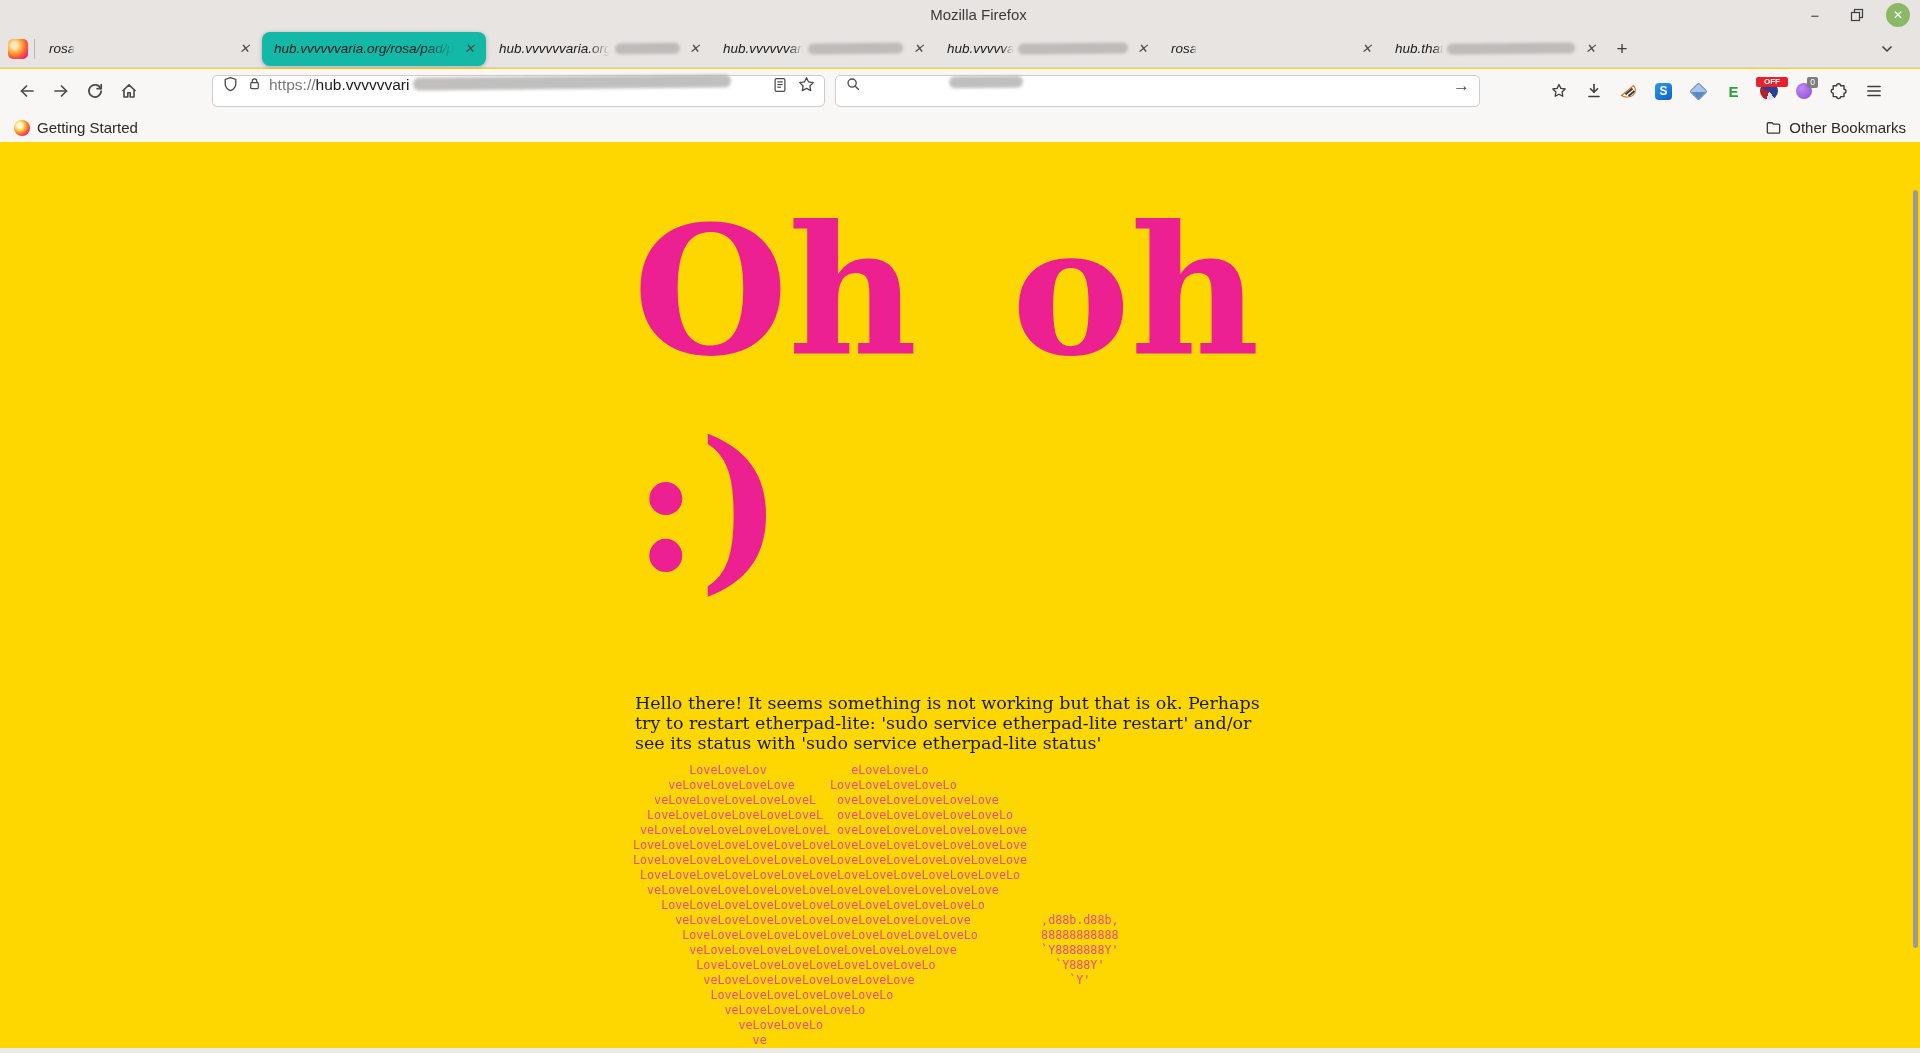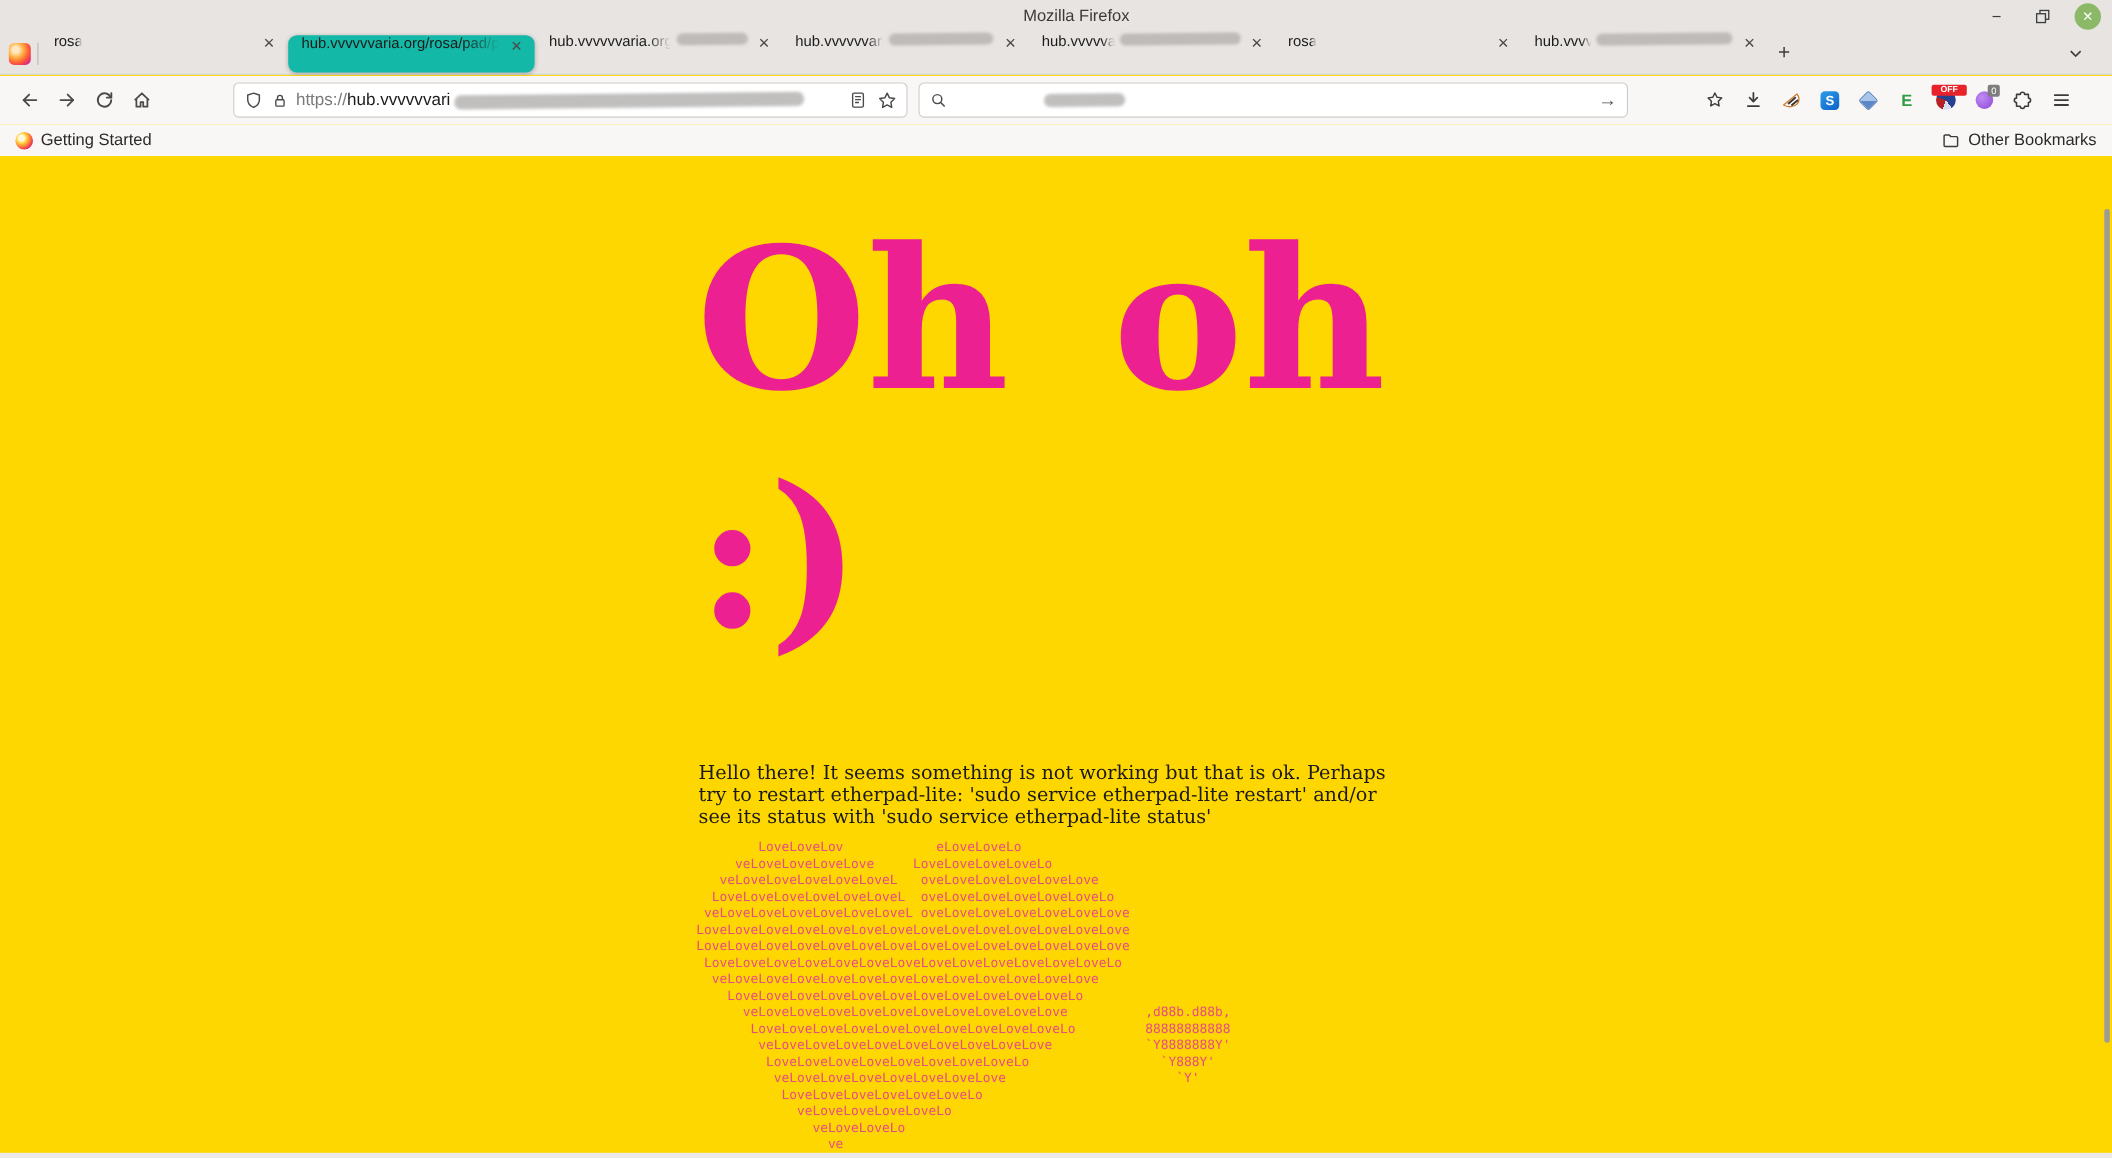--- a/index.html
+++ b/index.html
@@ -15,41 +15,41 @@
              color:#3d3d3d; font-size:15px; }
   .win-close { width:24px; height:24px; border-radius:50%; background:#8cb968; color:#fff;
                display:flex; align-items:center; justify-content:center; font-size:12px; }
 
   
   .tabbar { position:absolute; top:30px; left:0; right:0; height:38px; background:#e7e4e2;
             display:flex; align-items:center; padding:0 8px; border-bottom:1px solid #d6d3d0; }
   .ffview { width:20px; height:20px; border-radius:5px; margin-right:6px; flex:none;
             background:radial-gradient(circle at 32% 32%, #ffe8c2 0 15%, #ffb444 35%, #ff5a36 62%, #e42d72 82%, #9a4dff 100%); }
   .tabsep { width:1px; height:20px; background:#b9b6b3; margin-right:2px; flex:none; }
-  .tab { height:38px; width:224px; flex:none; display:flex; align-items:flex-start;
-         padding:0 7px 0 12px; font-size:13.5px; color:#1b1b1b; position:relative; }
+  .tab { height:38px; width:224px; flex:none; display:flex; align-items:center;
+         padding:0 7px 0 12px; font-size:13.5px; color:#1b1b1b; position:relative;font-style:italic; }
   .tab.active { height:34px; margin:2px 1px; background:#14b8a6; border-radius:8px;
                 box-shadow:0 1px 4px rgba(0,0,0,.25); }
   .tab-title { white-space:nowrap; overflow:hidden; flex:0 1 auto;
                -webkit-mask-image:linear-gradient(90deg,#000 80%,transparent 98%);
                mask-image:linear-gradient(90deg,#000 80%,transparent 98%); }
   .tab-close { margin-left:auto; color:#4c4a48; font-size:13px; padding:2px 4px; flex:none; }
   .redact { display:inline-block; height:11px; border-radius:6px; background:#b7b5b3;
             filter:blur(1.6px); opacity:.85; transform:rotate(-.6deg); flex:none; }
   .tab .redact { flex:1 1 auto; margin:0 6px 0 3px; min-width:30px; }
   .newtab { width:30px; height:30px; display:flex; align-items:center; justify-content:center;
             font-size:19px; color:#3d3d3d; flex:none; }
   .listtabs { margin-left:auto; margin-right:8px; flex:none; }
 
   
   .navbar { position:absolute; top:69px; left:0; right:0; height:44px; background:#f9f7f6;
             display:flex; align-items:center; padding:0 10px; }
   .navbtn { width:34px; height:32px; display:flex; align-items:center; justify-content:center; flex:none; }
   .field { height:32px; background:#ffffff; border:1px solid #cfcbc8; border-radius:5px;
-           display:flex; align-items:center; padding:0 9px; }
+           display:flex; align-items:flex-start; padding:0 9px; }
   .urlbar { width:613px; margin-left:66px; flex:none; }
   .url-text { font-size:15.5px; margin-left:7px; white-space:nowrap; }
   .url-scheme { color:#7b7977; }
   .url-host { color:#1c1c1c; }
   .urlbar .redact { width:318px; height:13px; margin-left:4px; }
   .url-end { margin-left:auto; display:flex; align-items:center; gap:10px; }
   .searchbar { width:645px; margin-left:10px; flex:none; }
   .searchbar .redact { width:74px; height:12px; margin-left:88px; }
   .search-go { margin-left:auto; color:#4f4d4b; font-size:17px; }
   .extrow { display:flex; align-items:center; margin-left:64px; gap:6px; }
@@ -139,21 +139,21 @@
     <span class="redact"></span>
     <span class="tab-close">✕</span>
   </div>
 
   <div class="tab">
     <span class="tab-title">rosa</span>
     <span class="tab-close">✕</span>
   </div>
 
   <div class="tab">
-    <span class="tab-title">hub.vvvv</span>
+    <span class="tab-title">hub.that</span>
     <span class="redact"></span>
     <span class="tab-close">✕</span>
   </div>
 
   <div class="newtab">+</div>
 
   <div class="navbtn listtabs">
     <svg class="ic" width="16" height="16" viewBox="0 0 16 16" fill="none" stroke="#3d3d3d" stroke-width="1.5">
         <polyline points="3.5,5.5 8,10 12.5,5.5"></polyline>
       </svg>

